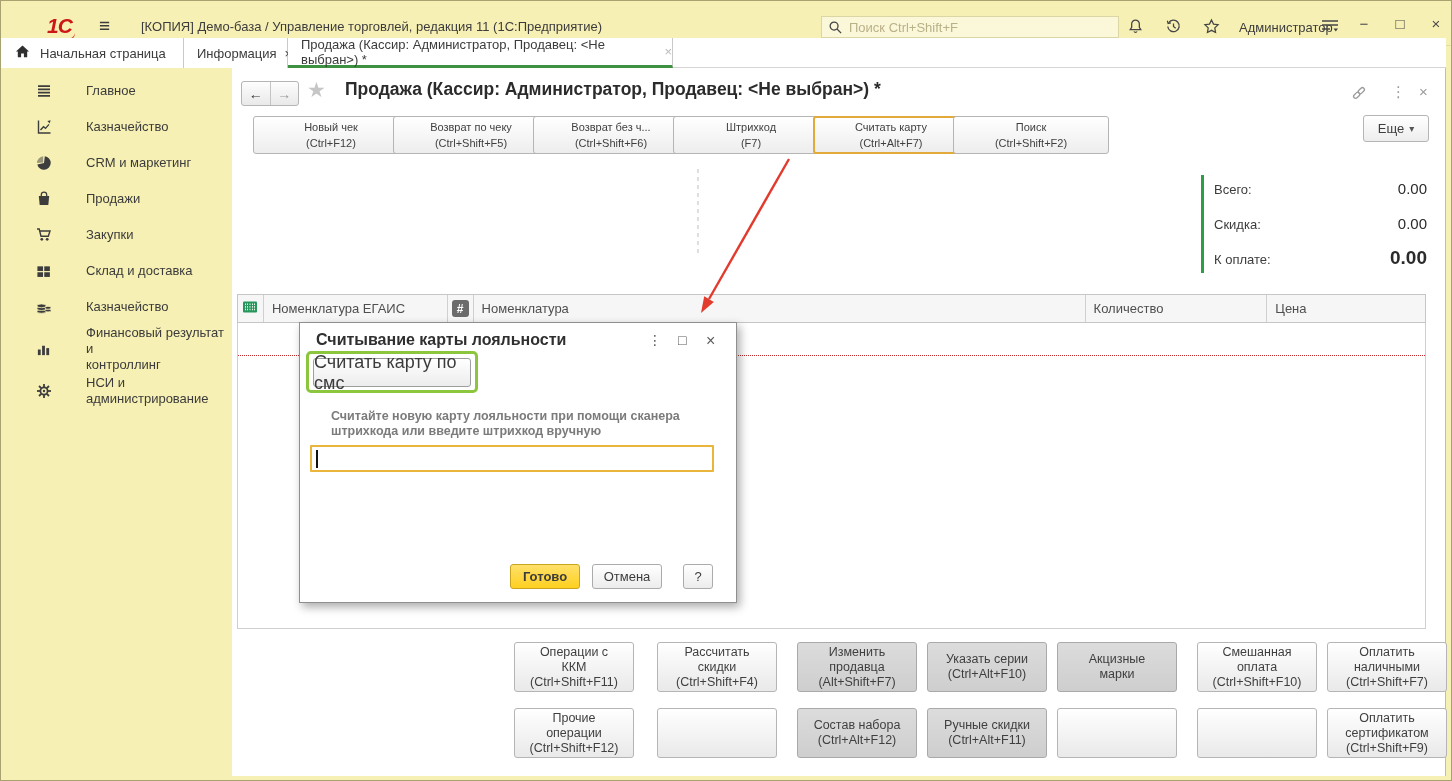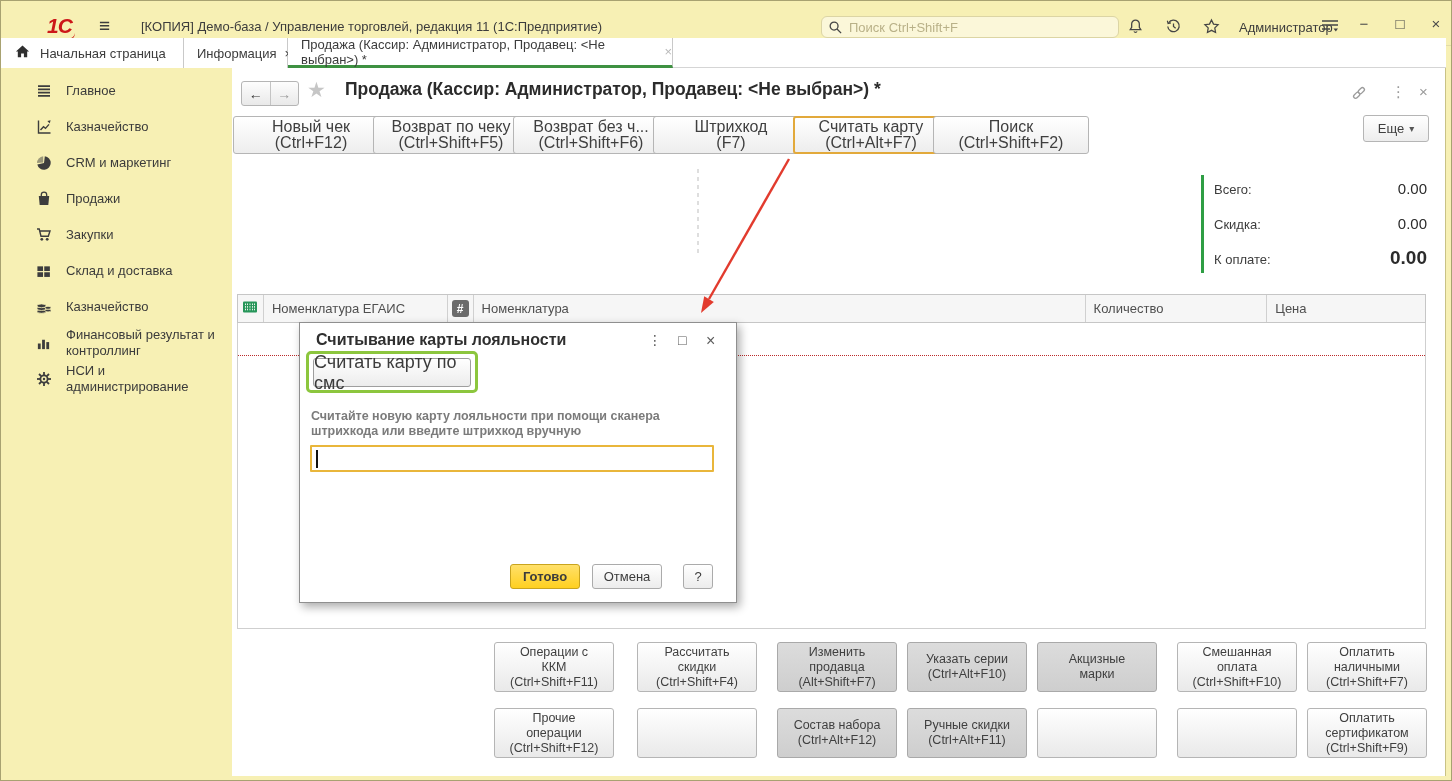--- a/index.html
+++ b/index.html
@@ -3,28 +3,28 @@
 <meta charset="utf-8">
 <style>
   html,body{margin:0;padding:0;background:#e9e9e9;}
   .window{
     position:relative;width:1452px;height:781px;box-sizing:border-box;
     background:#f7f0b4;border:1px solid #a8a271;overflow:hidden;
     font-family:"Liberation Sans","DejaVu Sans",sans-serif;color:#3c3c3c;
     -webkit-font-smoothing:antialiased;
   }
   .abs{position:absolute;}
-  .pre{white-space:pre-line;}
+  .pre{white-space:pre-line;margin-left:20px;}
 
   
   .titlebar{position:absolute;left:0;top:8px;width:100%;height:36px;background:#f7f0b4;border-bottom:1px solid #e3dba8;}
   .logo{position:absolute;left:46px;top:5px;font-size:21px;font-weight:bold;font-style:italic;color:#cc1719;letter-spacing:-1px;border-bottom:2px solid #cc1719;padding:0 3px 1px 0;border-radius:0 0 8px 0;}
   .burger{position:absolute;left:98px;top:6px;font-size:19px;color:#3c3c3c;cursor:pointer;}
   .win-title{position:absolute;left:140px;top:10px;font-size:13px;color:#3c3c3c;}
-  .searchbox{position:absolute;left:820px;top:7px;width:298px;height:22px;background:#fbf7d9;border:1px solid #dcd5a4;border-radius:6px;display:flex;align-items:center;box-sizing:border-box;}
+  .searchbox{position:absolute;left:820px;top:7px;width:298px;height:22px;background:#fbf7d9;border:1px solid #dcd5a4;border-radius:0;display:flex;align-items:center;box-sizing:border-box;}
   .searchbox svg{margin:0 4px 0 6px;flex:0 0 auto;}
   .searchbox input{flex:1;border:none;background:transparent;outline:none;font-size:13px;color:#3c3c3c;font-family:inherit;}
   .searchbox input::placeholder{color:#b9b188;}
   .tb-ic{position:absolute;top:9px;width:20px;height:18px;cursor:pointer;}
   .tb-user{position:absolute;left:1238px;top:11px;font-size:13px;cursor:pointer;}
   .winctl{position:absolute;top:6px;font-size:15px;color:#4a4a4a;cursor:pointer;width:22px;text-align:center;}
 
   
   .tabbar{position:absolute;left:0;top:37px;width:1445px;height:30px;background:#ffffff;border-bottom:1px solid #d5d5d5;box-sizing:border-box;}
   .tab{position:absolute;top:0;height:30px;box-sizing:border-box;display:flex;align-items:center;font-size:13px;cursor:pointer;background:#fff;border-right:1px solid #c9c9c9;}
@@ -45,21 +45,21 @@
   .navgroup{position:absolute;left:240px;top:80px;width:58px;height:25px;border:1px solid #b5b5b5;border-radius:3px;background:linear-gradient(#fdfdfd,#e9e9e9);display:flex;box-sizing:border-box;}
   .navgroup .cell{flex:1;display:flex;align-items:center;justify-content:center;font-size:14px;cursor:pointer;}
   .navgroup .cell.back{border-right:1px solid #c4c4c4;color:#333;}
   .navgroup .cell.fwd{color:#999;}
   .page-star{position:absolute;left:306px;top:77px;font-size:21px;color:#c6c6c6;}
   .page-title{position:absolute;left:344px;top:78px;font-size:17.5px;font-weight:bold;color:#2b2b2b;}
   .hd-ic{position:absolute;top:82px;color:#9b9b9b;cursor:pointer;font-size:15px;}
   .more-btn{position:absolute;left:1362px;top:114px;width:66px;height:27px;border:1px solid #b5b5b5;border-radius:3px;background:linear-gradient(#ffffff,#ededed);font-size:13px;color:#3f3f3f;display:flex;align-items:center;justify-content:center;gap:5px;cursor:pointer;box-sizing:border-box;}
   .more-btn .arr{font-size:10px;color:#555;}
 
-  .cmd-btn{position:absolute;top:115px;width:156px;height:38px;border:1px solid #b5b5b5;border-radius:3px;background:linear-gradient(#ffffff,#ededed);font-size:16px;line-height:16px;color:#3f3f3f;text-align:center;display:flex;align-items:center;justify-content:center;cursor:pointer;box-sizing:border-box;}
+  .cmd-btn{position:absolute;top:115px;width:156px;height:38px;border:1px solid #b5b5b5;border-radius:3px;background:linear-gradient(#ffffff,#ededed);font-size:11px;line-height:16px;color:#3f3f3f;text-align:center;display:flex;align-items:center;justify-content:center;cursor:pointer;box-sizing:border-box;}
   .cmd-btn.hl{border:2px solid #e2a93b;}
 
   .totals-bar{position:absolute;left:1200px;top:174px;width:3px;height:98px;background:#2e9e44;}
   .tot-lbl{position:absolute;left:1213px;font-size:13px;color:#3c3c3c;}
   .tot-val{position:absolute;right:24px;font-size:15px;color:#2b2b2b;text-align:right;}
   .tot-val.big{font-size:19px;font-weight:bold;}
 
   
   .thead{position:absolute;left:236px;top:293px;width:1189px;height:29px;background:#f6f6f6;border:1px solid #c6c6c6;display:flex;box-sizing:border-box;font-size:13px;color:#4f4f4f;}
   .th{border-right:1px solid #d0d0d0;display:flex;align-items:center;padding-left:8px;box-sizing:border-box;cursor:pointer;}

